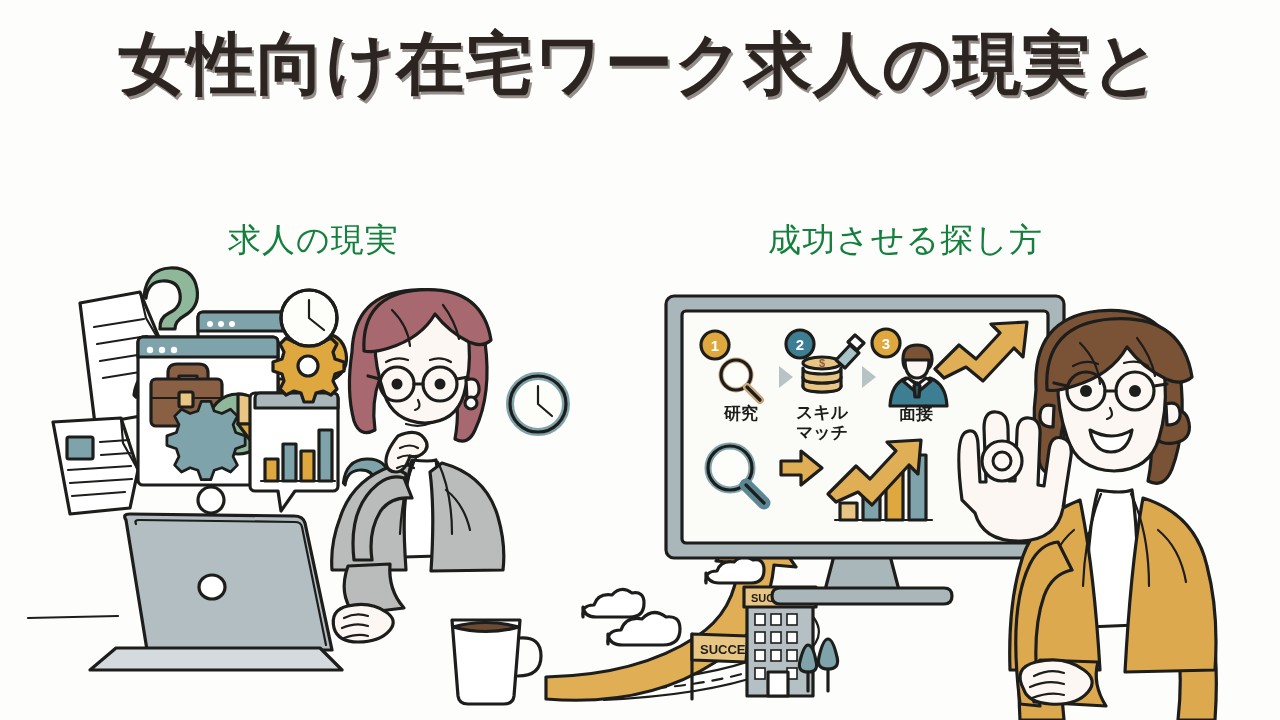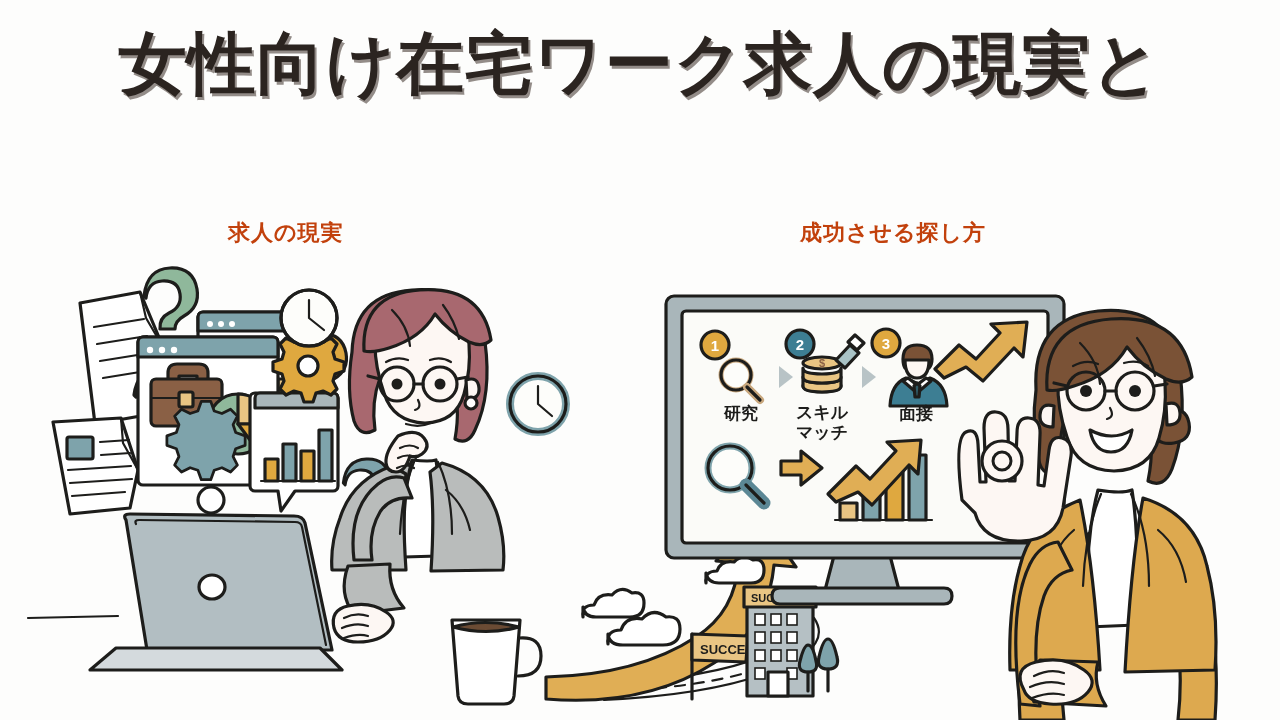--- a/index.html
+++ b/index.html
@@ -14,25 +14,25 @@
     position:absolute;left:0;top:26px;width:1280px;text-align:center;
     pointer-events:none;
   }
   .title-line{
     font-size:68px;line-height:74px;font-weight:bold;
     color:#2b2420;letter-spacing:1px;
     text-shadow:2px 3px 0 rgba(60,48,40,.55);
     white-space:nowrap;
   }
   .sub{
-    position:absolute;font-size:22px;font-weight:bold;color:#c2410c;
+    position:absolute;font-size:33px;font-weight:normal;color:#15803d;
     letter-spacing:1px;white-space:nowrap;
   }
   #sub-left{left:228px;top:218px;}
-  #sub-right{left:800px;top:218px;}
+  #sub-right{left:768px;top:218px;}
   svg{display:block;}
   #art{position:absolute;left:0;top:0;width:1280px;height:720px;}
 </style>
 </head>
 <body>
 
 <div id="stage">
 
   <div class="title-block">
     <div class="title-line">女性向け在宅ワーク求人の現実と</div>

